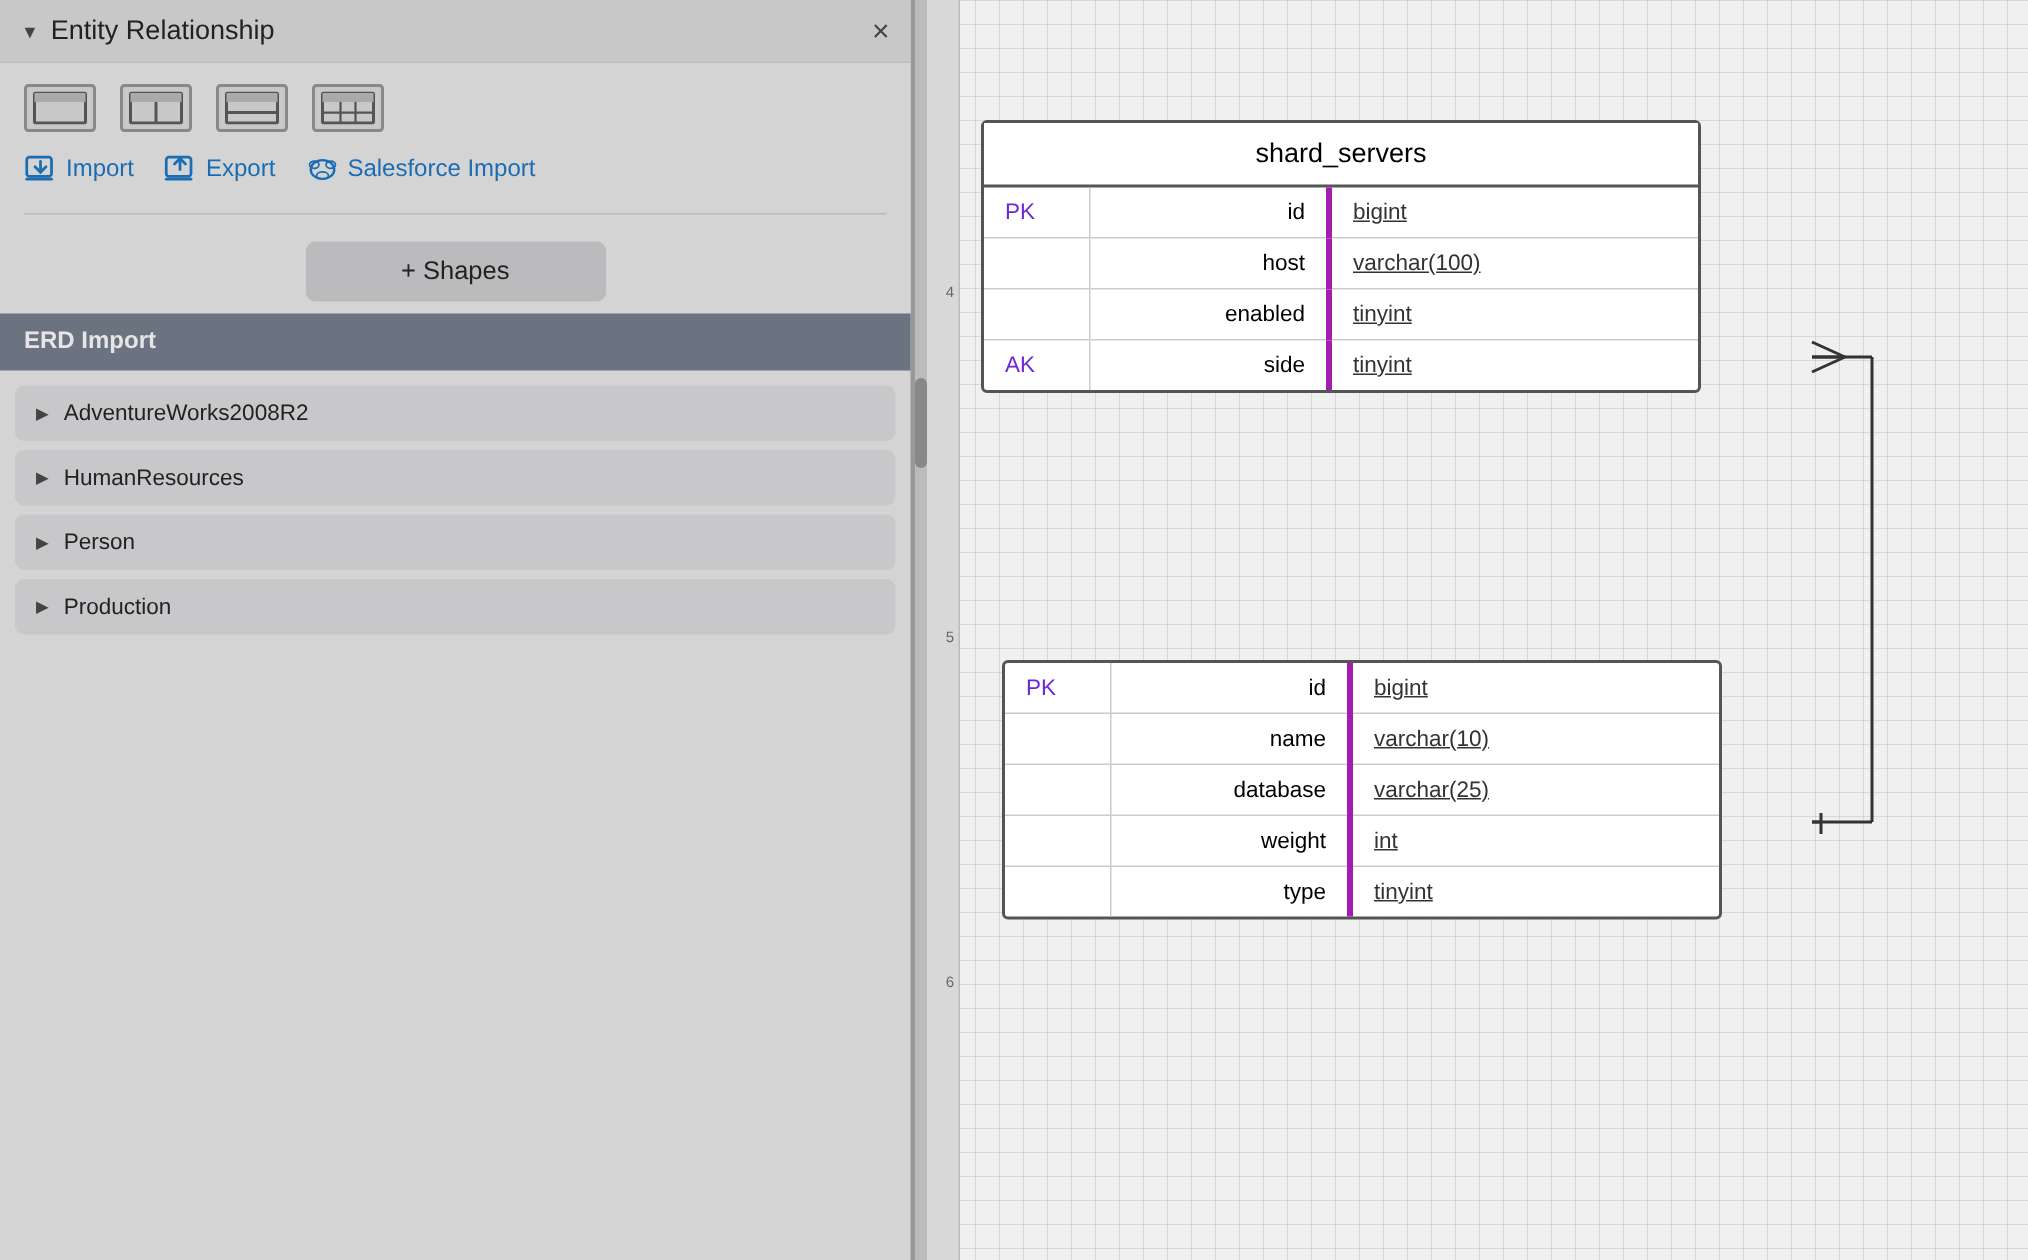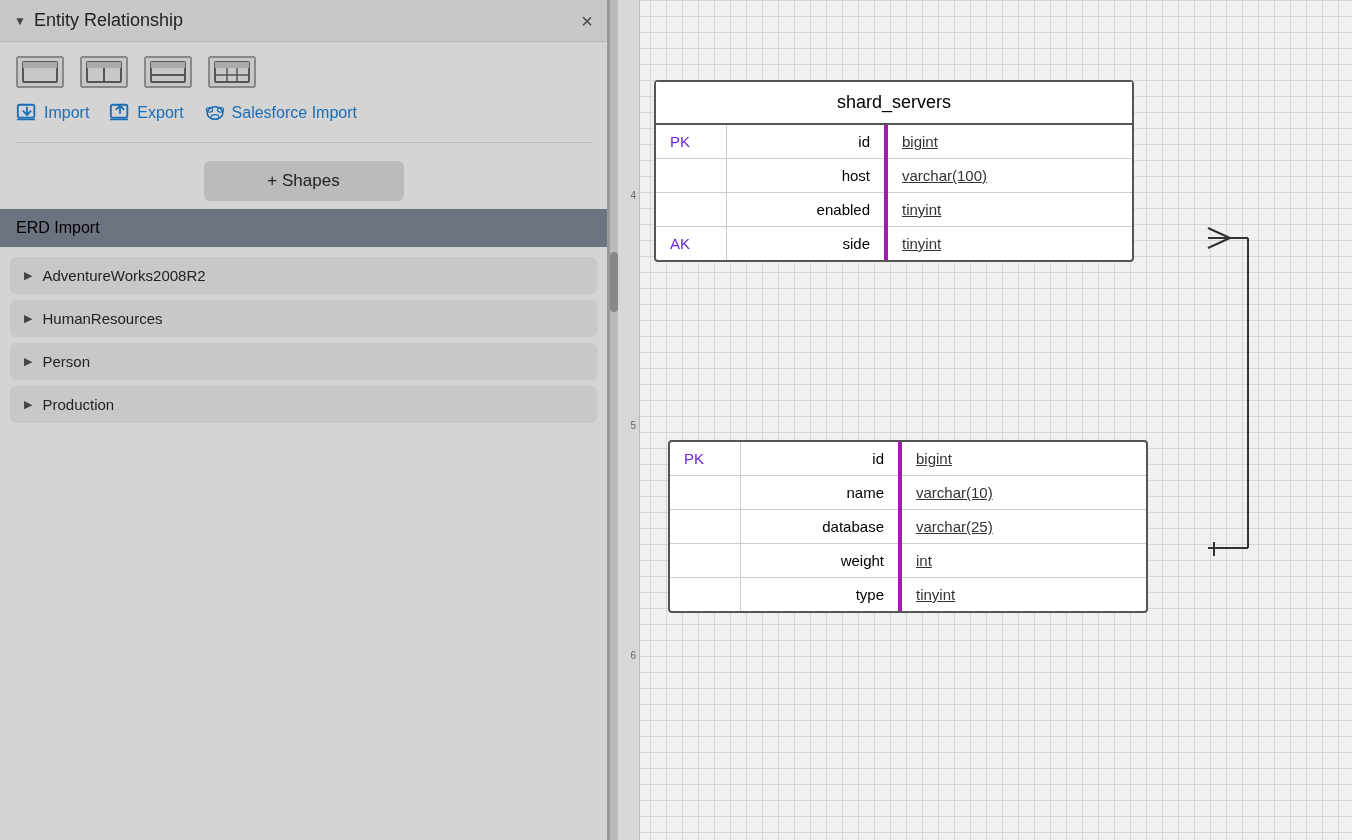--- a/index.html
+++ b/index.html
@@ -131,24 +131,24 @@
       cursor: pointer;
       color: #222;
       align-self: center;
       width: 200px;
       font-weight: 400;
     }
 
     
     .erd-section-header {
       background: #6b7280;
-      color: #000000;
+      color: #e5e5e5;
       padding: 10px 16px;
       font-size: 16px;
-      font-weight: 400;
+      font-weight: 700;
     }
 
     .tree-list {
       display: flex;
       flex-direction: column;
       gap: 6px;
       padding: 10px 10px;
       flex: 1;
       overflow-y: auto;
     }

